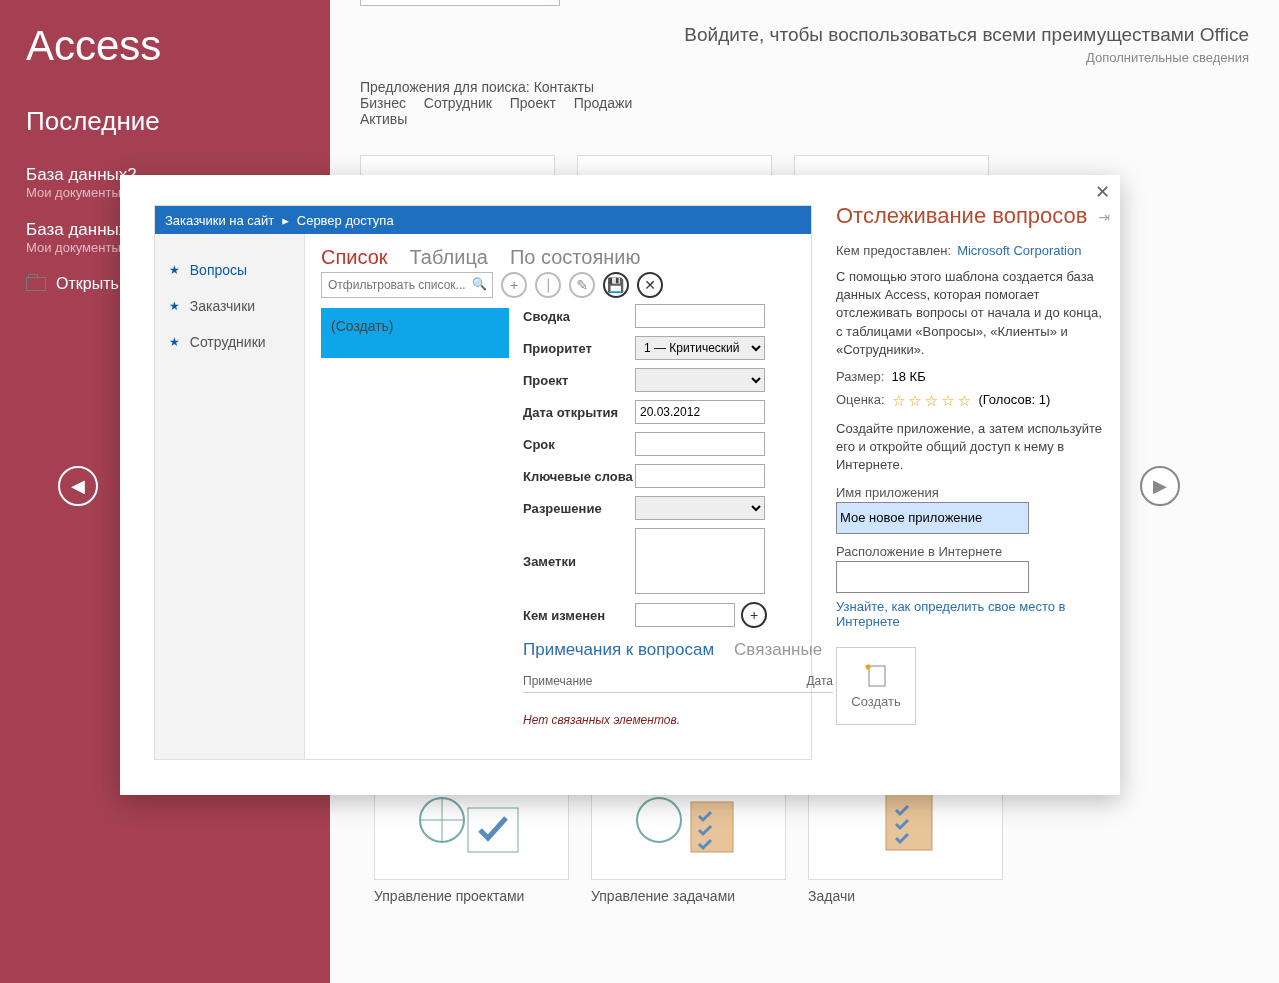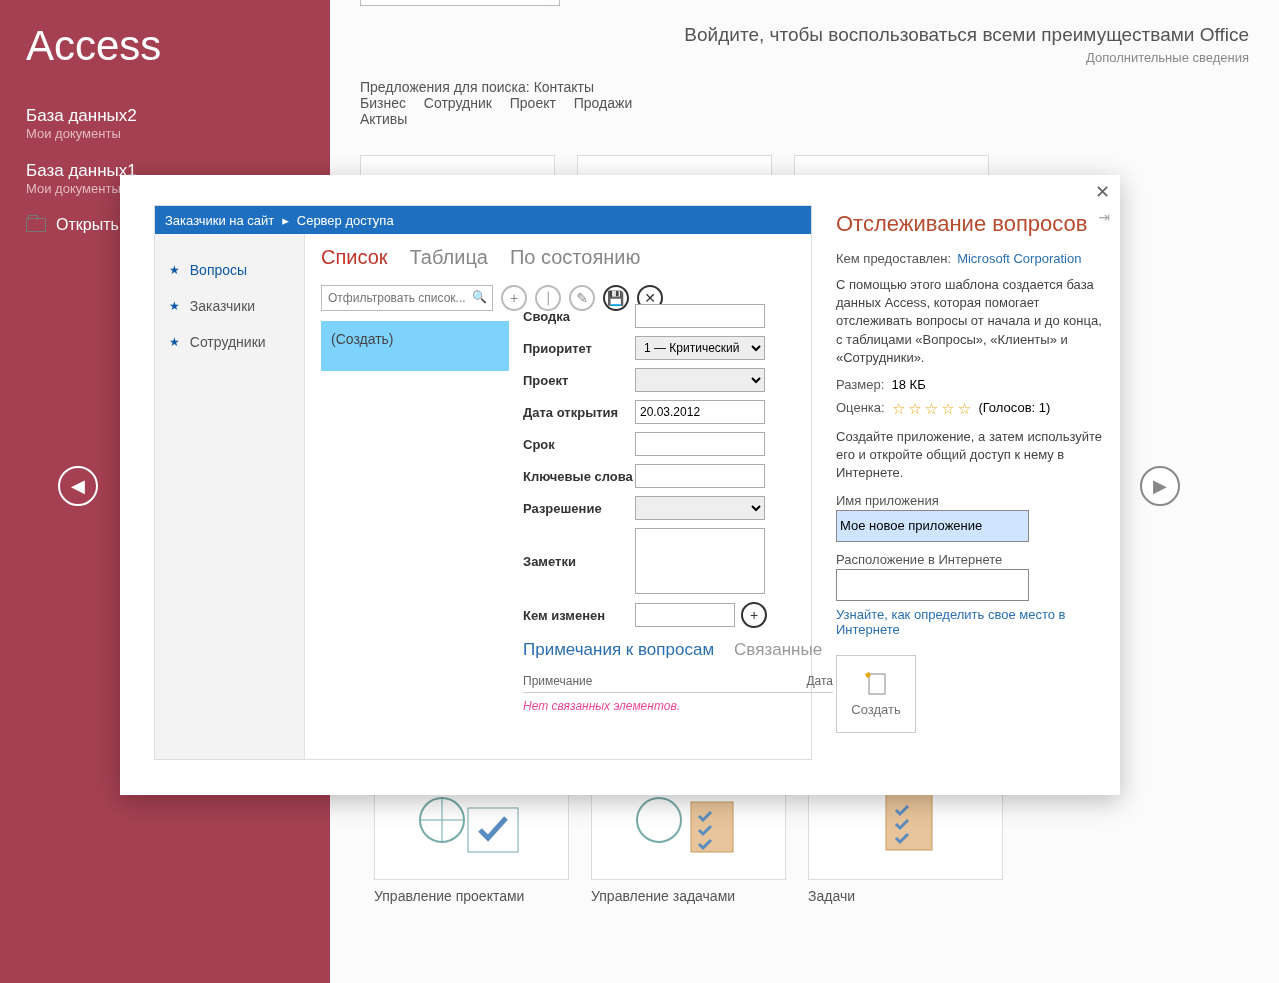--- a/index.html
+++ b/index.html
@@ -36,42 +36,42 @@
 .modal-close{position:absolute;right:10px;top:6px;font-size:18px;color:#666;cursor:pointer}
 .modal-pin{position:absolute;right:10px;top:34px;font-size:14px;color:#aaa;cursor:pointer}
 .preview{position:absolute;left:34px;top:30px;width:658px;height:555px;border:1px solid #ddd}
 .preview-top{background:#1e6fc0;color:#fff;height:28px;display:flex;align-items:center;padding:0 10px;font-size:13px;gap:8px}
 .preview-body{display:flex;height:calc(100% - 28px)}
 .pv-side{width:150px;background:#f3f3f3;border-right:1px solid #e2e2e2;padding-top:18px}
 .pv-side-item{padding:10px 14px;font-size:14px;color:#555;display:flex;gap:10px;align-items:center;cursor:pointer}
 .pv-side-item.active{color:#0d5aa7}
 .pv-side-item .star{color:#0d5aa7;font-size:12px}
 .pv-main{flex:1;padding:12px 16px;background:#fff;overflow:hidden}
-.pv-tabs{display:flex;gap:22px;font-size:20px;color:#888;margin-bottom:16px}
+.pv-tabs{display:flex;gap:22px;font-size:20px;color:#888;margin-bottom:3px}
 .pv-tabs .t{cursor:pointer}
 .pv-tabs .t.active{color:#c0352b}
 .pv-filter-row{display:flex;align-items:center;gap:8px;margin-bottom:10px}
 .pv-filter{width:172px;height:26px;border:1px solid #bbb;padding:0 24px 0 6px;font-size:12px;color:#888}
 .pv-filter-wrap{position:relative}
 .pv-filter-wrap .mag{position:absolute;right:6px;top:5px;color:#666;font-size:12px}
 .pv-circle{width:26px;height:26px;border:2px solid #bbb;border-radius:50%;display:flex;align-items:center;justify-content:center;color:#888;font-size:14px;cursor:pointer}
 .pv-circle.dark{border-color:#333;color:#333}
-.pv-listitem{background:#7dd3fc;width:188px;padding:10px 10px 24px;font-size:14px;color:#444}
+.pv-listitem{background:#0ea5e9;width:188px;padding:10px 10px 24px;font-size:14px;color:#444}
 .pv-form{position:absolute;left:368px;top:98px;width:310px}
 .pv-row{display:flex;align-items:center;margin-bottom:8px}
 .pv-row .lbl{width:112px;font-size:13px;font-weight:700;color:#333}
 .pv-row .fld{border:1px solid #aaa;height:24px;width:130px;font-size:12px;padding:0 4px}
 .pv-row select.fld{background:#eee}
 .pv-row textarea.fld{height:66px;resize:none}
 .pv-sub{margin-top:12px;display:flex;gap:20px;font-size:17px}
 .pv-sub .a{color:#2a6fb0;cursor:pointer}
 .pv-sub .b{color:#999}
 .pv-tblhdr{margin-top:14px;font-size:12px;color:#666;border-bottom:1px solid #ccc;padding-bottom:4px;display:flex;justify-content:space-between}
-.pv-empty{font-size:12px;font-style:italic;color:#ec4899;margin-top:6px}
-.details{position:absolute;left:716px;top:36px;width:268px}
+.pv-empty{font-size:12px;font-style:italic;color:#7f1d1d;margin-top:20px}
+.details{position:absolute;left:716px;top:28px;width:268px}
 .det-title{color:#b84b2e;font-size:22px;font-weight:400;margin-bottom:14px}
 .det-line{font-size:13px;margin-bottom:8px}
 .det-line .k{color:#555}
 .det-line .lnk{color:#2a6fb0;cursor:pointer;margin-left:6px}
 .det-desc{font-size:13px;color:#444;margin:10px 0;line-height:1.4}
 .stars{display:inline-flex;gap:3px;vertical-align:middle}
 .stars span{color:#e6a817;font-size:15px}
 .det-input-lbl{font-size:13px;color:#555;margin-top:10px}
 .det-input{width:193px;height:32px;border:1px solid #888;font-size:13px;padding:0 3px;margin-top:2px}
 .det-input.sel{background:#cfe5ff}
@@ -87,20 +87,21 @@
 
 <div class="titlebar">
   <span>?</span>
   <span>–</span>
   <span>❐</span>
   <span>✕</span>
 </div>
 
 <div class="left-panel">
   <div class="app-title">Access</div>
+  <div class="recent-hdr">Последние</div>
   <div class="recent-item">
     <div class="name">База данных2</div>
     <div class="loc">Мои документы</div>
   </div>
   <div class="recent-item">
     <div class="name">База данных1</div>
     <div class="loc">Мои документы</div>
   </div>
   <div class="open-other">
     <span class="folder-icon"></span>

